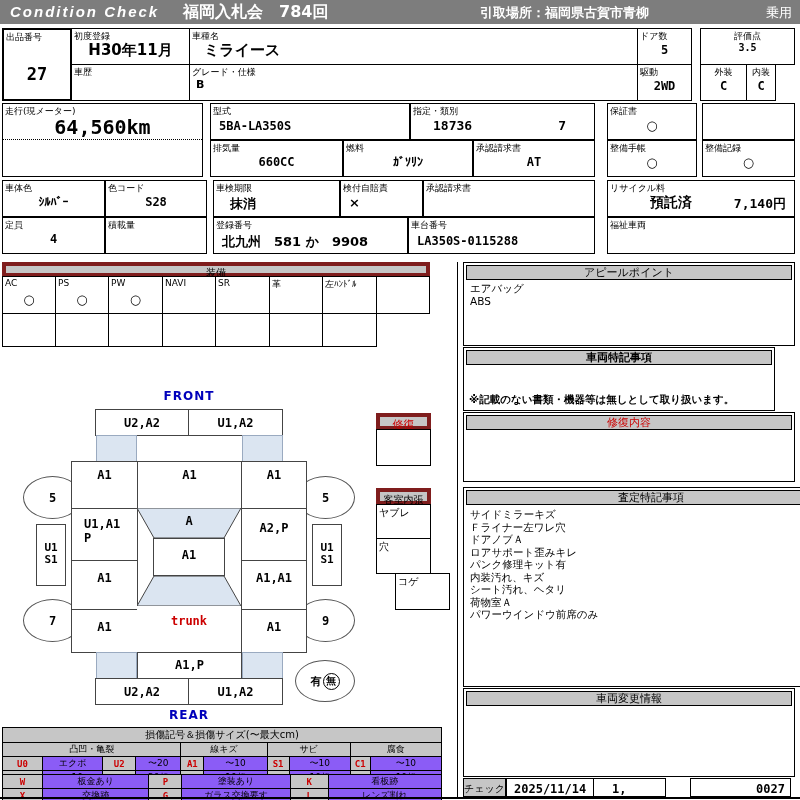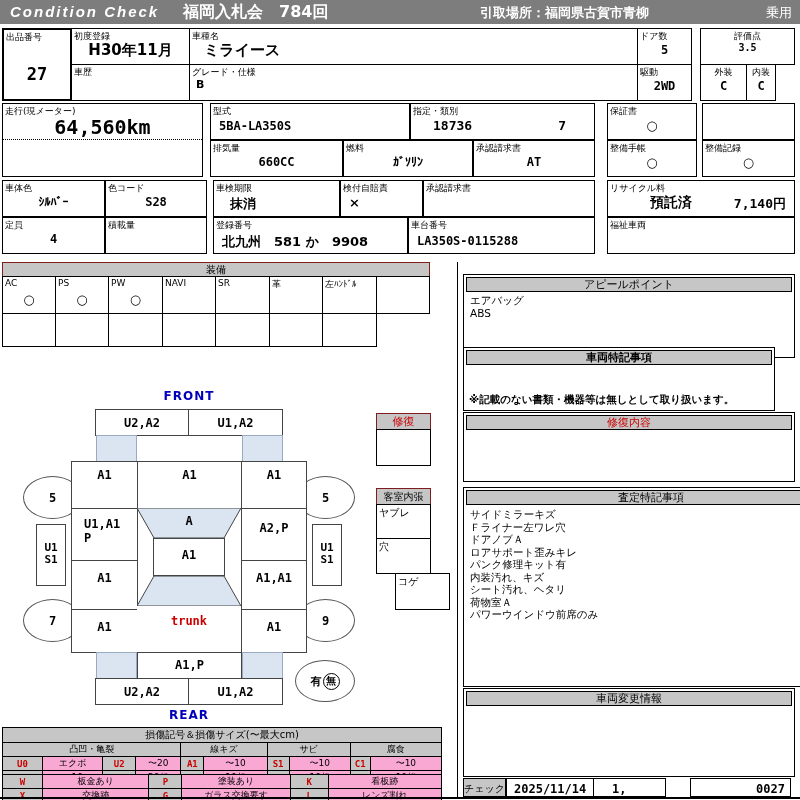--- a/index.html
+++ b/index.html
@@ -12,41 +12,41 @@
   .tb-pickup{position:absolute;left:480px;top:4px;font-weight:bold;font-size:13px;}
   .tb-cat{position:absolute;right:8px;top:4px;font-size:13px;}
   
   .c{position:absolute;box-sizing:border-box;border:1px solid #000;background:#fff;}
   .lb{position:absolute;top:1px;left:2px;font-size:9px;white-space:nowrap;}
   .lbc{position:absolute;top:1px;left:0;right:0;text-align:center;font-size:9px;white-space:nowrap;}
   .vc{position:absolute;left:0;right:0;top:14px;text-align:center;font-weight:bold;font-size:13px;white-space:nowrap;}
   .mono{font-family:"DejaVu Sans Mono",monospace;}
   .abs{position:absolute;white-space:nowrap;}
   
-  .bar{position:absolute;box-sizing:border-box;border:1px solid #7f1d1d;background:#c6c6c6;
+  .bar{position:absolute;box-sizing:border-box;border:4px solid #7f1d1d;background:#c6c6c6;
        text-align:center;font-size:11px;line-height:13px;}
   
   .panel{position:absolute;box-sizing:border-box;border:1px solid #000;background:#fff;padding:2px;}
   .phead{box-sizing:border-box;border:1px solid #000;background:#c6c6c6;text-align:center;
          font-size:11px;height:15px;line-height:14px;}
   .phead.red{color:#cc0000;}
   .pbody{position:relative;height:calc(100% - 15px);}
   .pline{font-size:10.5px;line-height:12.5px;padding-left:4px;white-space:nowrap;}
   
   .dc{position:absolute;box-sizing:border-box;border:1px solid #444;background:#fff;
       font:bold 12px "DejaVu Sans Mono",monospace;}
   .dc .dt{display:block;text-align:center;padding-top:6px;}
   .blue{position:absolute;box-sizing:border-box;border:1px solid #9aaac0;background:#dbe5f1;}
   .el{position:absolute;box-sizing:border-box;border:1px solid #555;border-radius:50%;background:#fff;
       display:flex;align-items:center;justify-content:center;font:bold 12px "DejaVu Sans Mono",monospace;}
   .navlbl{position:absolute;text-align:center;font:bold 12px "DejaVu Sans",sans-serif;color:#0000bb;letter-spacing:1px;}
   .circled{display:inline-flex;box-sizing:border-box;width:17px;height:17px;border:1.5px solid #000;border-radius:50%;
            align-items:center;justify-content:center;font-size:10px;font-weight:bold;margin-left:1px;}
   
-  table.leg{position:absolute;border-collapse:collapse;table-layout:fixed;background:#f9a8d4;}
+  table.leg{position:absolute;border-collapse:collapse;table-layout:fixed;background:#8b5cf6;}
   table.leg td{border:1px solid #000;padding:0;text-align:center;overflow:hidden;white-space:nowrap;font-size:9px;}
   td.gray{background:#c6c6c6;}
   td.code{background:#c6c6c6;color:#cc0000;font:bold 10px "DejaVu Sans Mono",monospace;}
   .svgshape{position:absolute;}
   .vline{position:absolute;border-left:1px solid #000;width:0;}
   .botline{position:absolute;left:0;top:797px;width:800px;height:2px;background:#000;}
 </style>
 </head>
 <body>
 
@@ -223,21 +223,21 @@
   <div class="c" style="left:2px;top:313px;width:54px;height:34px;"></div>
   <div class="c" style="left:55px;top:313px;width:54px;height:34px;"></div>
   <div class="c" style="left:108px;top:313px;width:55px;height:34px;"></div>
   <div class="c" style="left:162px;top:313px;width:54px;height:34px;"></div>
   <div class="c" style="left:215px;top:313px;width:55px;height:34px;"></div>
   <div class="c" style="left:269px;top:313px;width:54px;height:34px;"></div>
   <div class="c" style="left:322px;top:313px;width:55px;height:34px;"></div>
 
   <div class="vline" style="left:457px;top:262px;height:535px;"></div>
 
-  <div class="panel" style="left:463px;top:262px;width:332px;height:84px;margin-top:12px;">
+  <div class="panel" style="left:463px;top:262px;width:332px;height:84px;">
     <div class="phead"><span>アピールポイント</span></div>
     <div class="pbody">
       <div class="pline" style="padding-top:2px;">エアバッグ</div>
       <div class="pline">ABS</div>
     </div>
   </div>
 
   <div class="panel" style="left:463px;top:347px;width:312px;height:64px;font-weight:bold;">
     <div class="phead"><span>車両特記事項</span></div>
     <div class="pbody">

